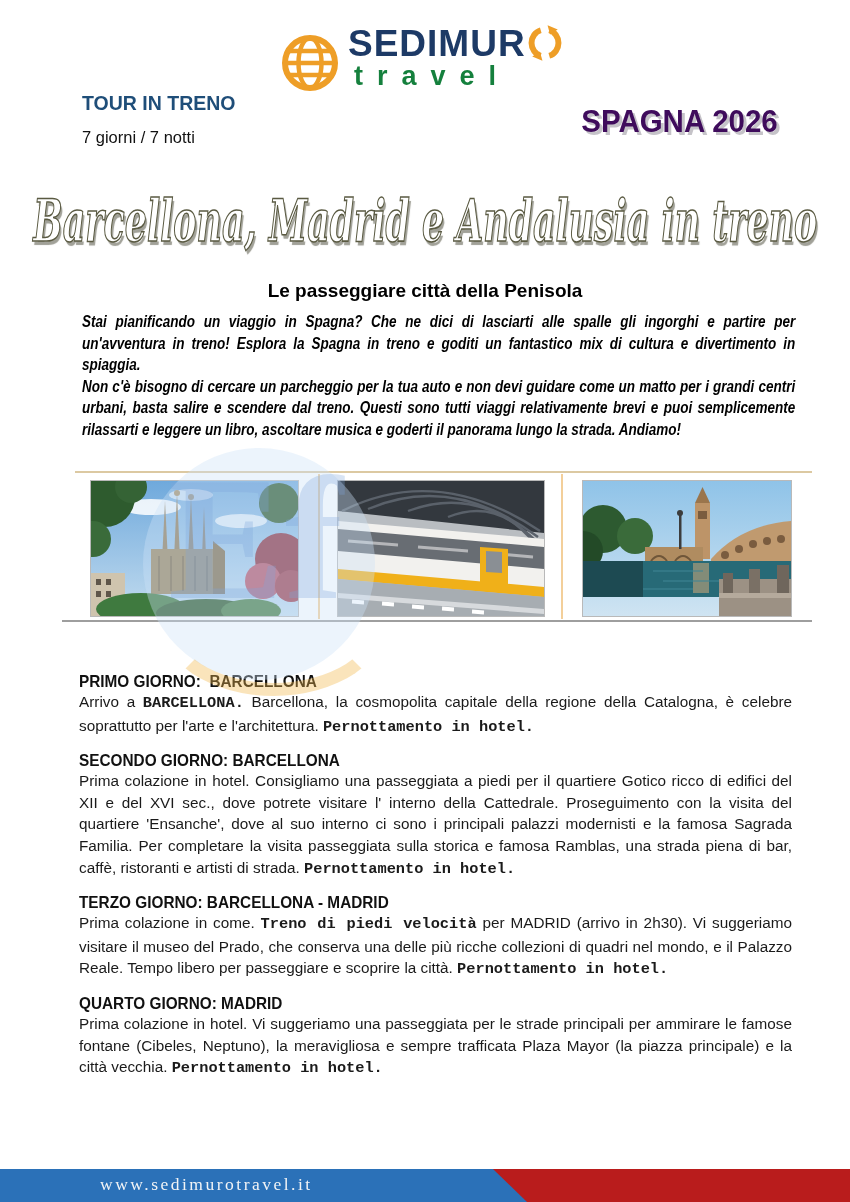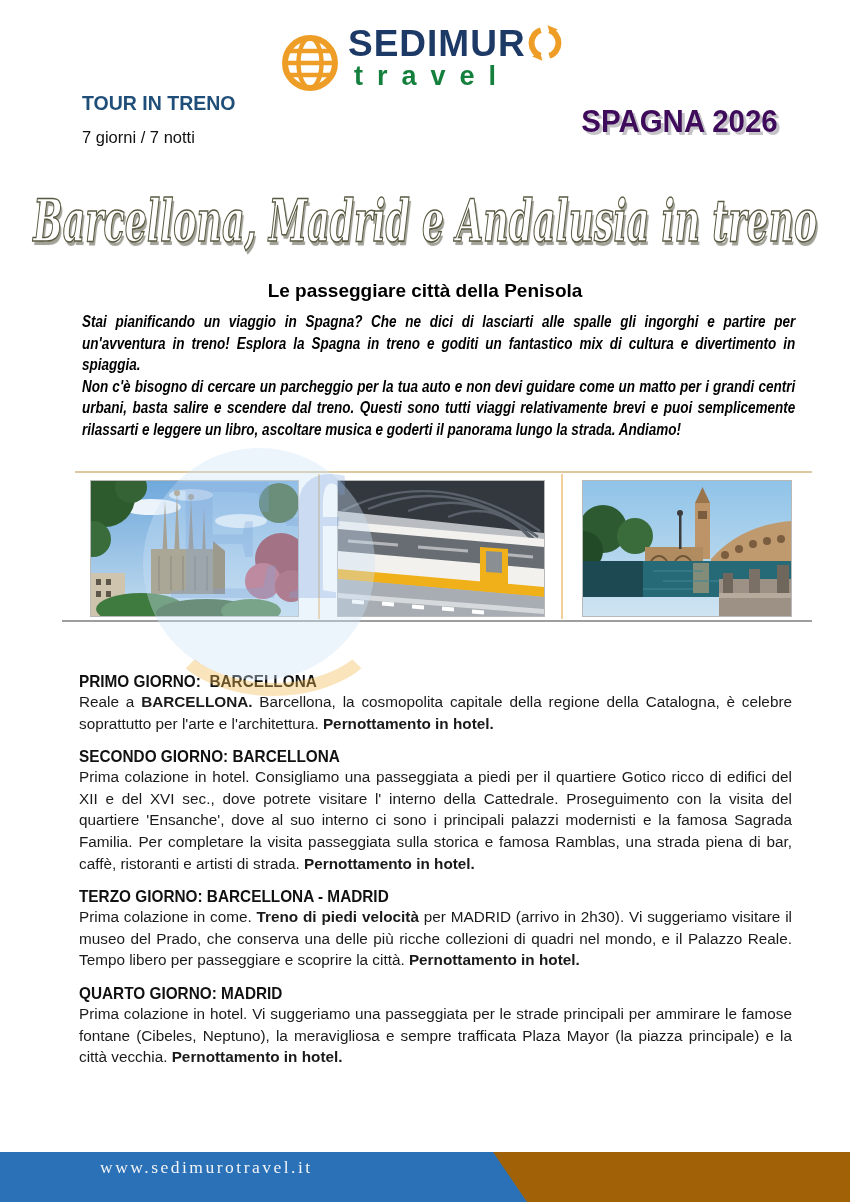--- a/index.html
+++ b/index.html
@@ -57,24 +57,24 @@
               font-size:175px;line-height:1;color:rgba(125,165,218,.30);}
   .wm-arc{left:158px;top:540px;width:205px;height:130px;border:13px solid transparent;
           border-bottom-color:rgba(242,185,75,.38);border-radius:50%;}
 
   
   .content{position:absolute;left:79px;top:672px;width:713px;}
   .day{margin:0 0 13px 0;}
   .day h3{margin:0;font-size:16.5px;font-weight:bold;color:#111;white-space:pre;
           transform:scaleX(.93);transform-origin:left top;display:inline-block;letter-spacing:0;}
   .day p{margin:0;font-size:15.3px;line-height:21.6px;text-align:justify;color:#1a1a1a;}
-  .day p .bold{font-weight:bold;}
-
-  
-  .footer{position:absolute;left:0;right:0;bottom:0;height:50px;background:#a16207;}
+  .day p .bold{font-weight:bold;font-family:Liberation Mono, monospace;}
+
+  
+  .footer{position:absolute;left:0;right:0;bottom:0;height:33px;background:#b91c1c;}
   .footer::before{content:"";position:absolute;inset:0;background:#2B71B8;
                   clip-path:polygon(0 0,493px 0,527px 100%,0 100%);}
   .footer-url{position:absolute;left:100px;top:5px;z-index:1;font-family:"Liberation Serif",serif;
               font-size:17.5px;letter-spacing:2.5px;color:#f2f4f6;}
 </style>
 </head>
 <body>
 
 <div>
 
@@ -261,21 +261,21 @@
     </svg>
   </div>
 
   <div class="wm wm-circle abs"></div>
   <div class="wm wm-letters abs">Ef</div>
   <div class="wm wm-arc abs"></div>
 
   <div class="content">
     <section class="day">
       <h3>PRIMO GIORNO:  BARCELLONA</h3>
-      <p><span>Reale a </span><span class="bold">BARCELLONA.</span><span> Barcellona, la cosmopolita capitale della regione della Catalogna, è celebre soprattutto per l'arte e l'architettura. </span><span class="bold">Pernottamento in hotel.</span></p>
+      <p><span>Arrivo a </span><span class="bold">BARCELLONA.</span><span> Barcellona, la cosmopolita capitale della regione della Catalogna, è celebre soprattutto per l'arte e l'architettura. </span><span class="bold">Pernottamento in hotel.</span></p>
     </section>
     <section class="day">
       <h3>SECONDO GIORNO: BARCELLONA</h3>
       <p><span>Prima colazione in hotel. Consigliamo una passeggiata a piedi per il quartiere Gotico ricco di edifici del XII e del XVI sec., dove potrete visitare l' interno della Cattedrale. Proseguimento con la visita del quartiere 'Ensanche', dove al suo interno ci sono i principali palazzi modernisti e la famosa Sagrada Familia. Per completare la visita passeggiata sulla storica e famosa Ramblas, una strada piena di bar, caffè, ristoranti e artisti di strada. </span><span class="bold">Pernottamento in hotel.</span></p>
     </section>
     <section class="day">
       <h3>TERZO GIORNO: BARCELLONA - MADRID</h3>
       <p><span>Prima colazione in come. </span><span class="bold">Treno di piedi velocità</span><span> per MADRID (arrivo in 2h30). Vi suggeriamo visitare il museo del Prado, che conserva una delle più ricche collezioni di quadri nel mondo, e il Palazzo Reale. Tempo libero per passeggiare e scoprire la città. </span><span class="bold">Pernottamento in hotel.</span></p>
     </section>
     <section class="day">

